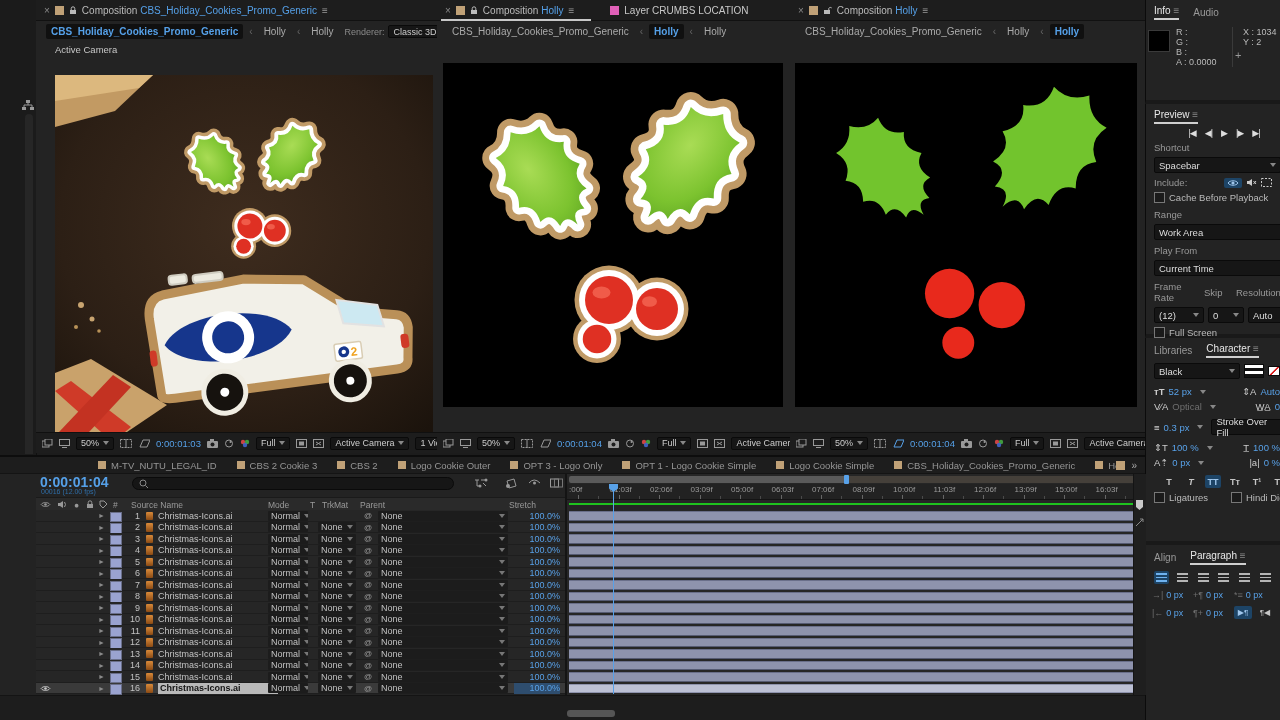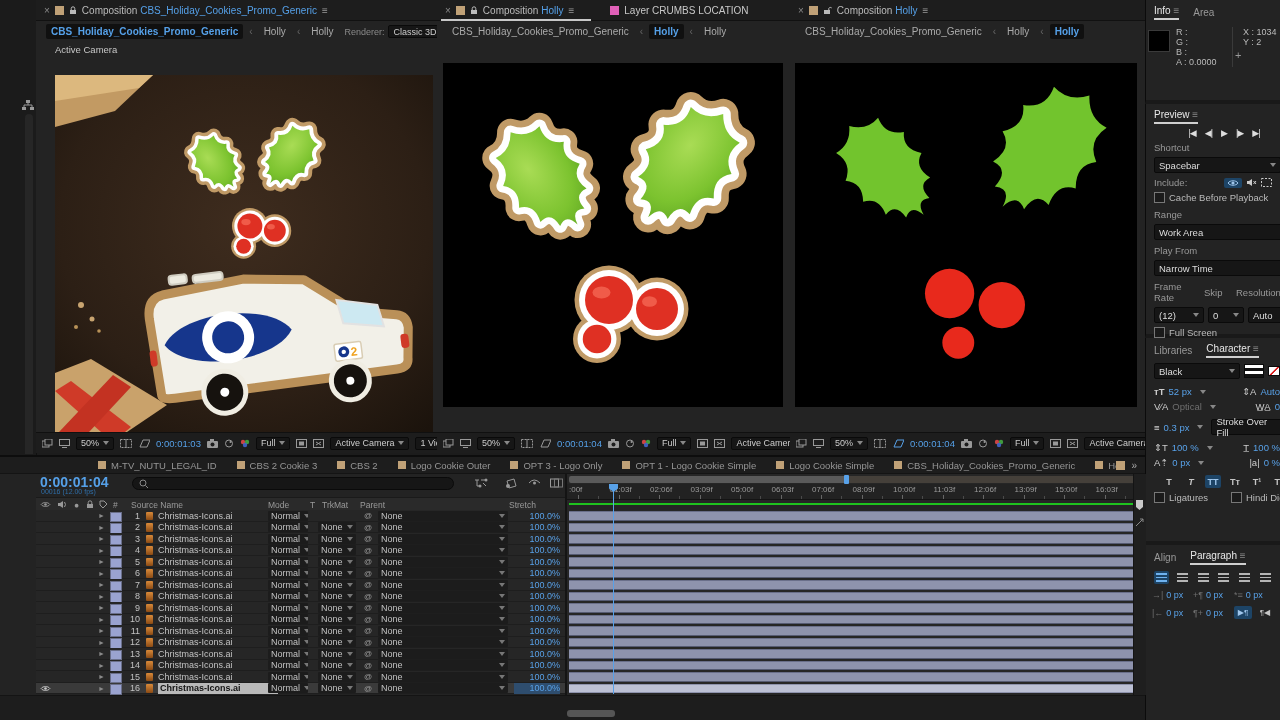--- a/index.html
+++ b/index.html
@@ -446,21 +446,21 @@
         </span>
       <span class="ddbox" style="width:74px;">
           <span>Active Camera</span>
         </span>
     </div>
   </div>
 
   <div class="side-section" style="top:0;height:104px;border-bottom:4px solid #191919;">
     <div class="sec-tabs">
       <span class="sec-tab-active"><span>Info</span> <span style="color:#888;">≡</span></span>
-      <span>Area</span>
+      <span>Audio</span>
     </div>
     <div class="abs" style="left:1148px;top:30px;width:20px;height:20px;background:#000;border:1px solid #3a3a3a;position:fixed;"></div>
     <div style="display:flex;padding:4px 6px 0 30px;font-size:9px;color:#bbb;">
       <div style="width:52px;border-right:1px solid #3a3a3a;padding-right:4px;">
         <div>R :</div>
         <div>G :</div>
         <div>B :</div>
         <div><span>A :</span> <span>0.0000</span></div>
       </div>
       <div style="padding-left:10px;">
@@ -529,21 +529,21 @@
         <span class="ddwide" style="flex:1;">
           <span>Work Area</span>
           <span class="carr"></span>
         </span>
       </div>
     <div class="prow" style="padding-top:3px;">
         <span style="color:#999;">Play From</span>
       </div>
     <div class="prow">
         <span class="ddwide" style="flex:1;">
-          <span>Narrow Time</span>
+          <span>Current Time</span>
           <span class="carr"></span>
         </span>
       </div>
     <div class="prow" style="padding-top:3px;">
       <span style="color:#999;width:46px;">Frame Rate</span>
       <span style="color:#999;width:28px;">Skip</span>
       <span style="color:#999;">Resolution</span>
     </div>
     <div class="prow">
       <span class="ddwide" style="width:40px;">

